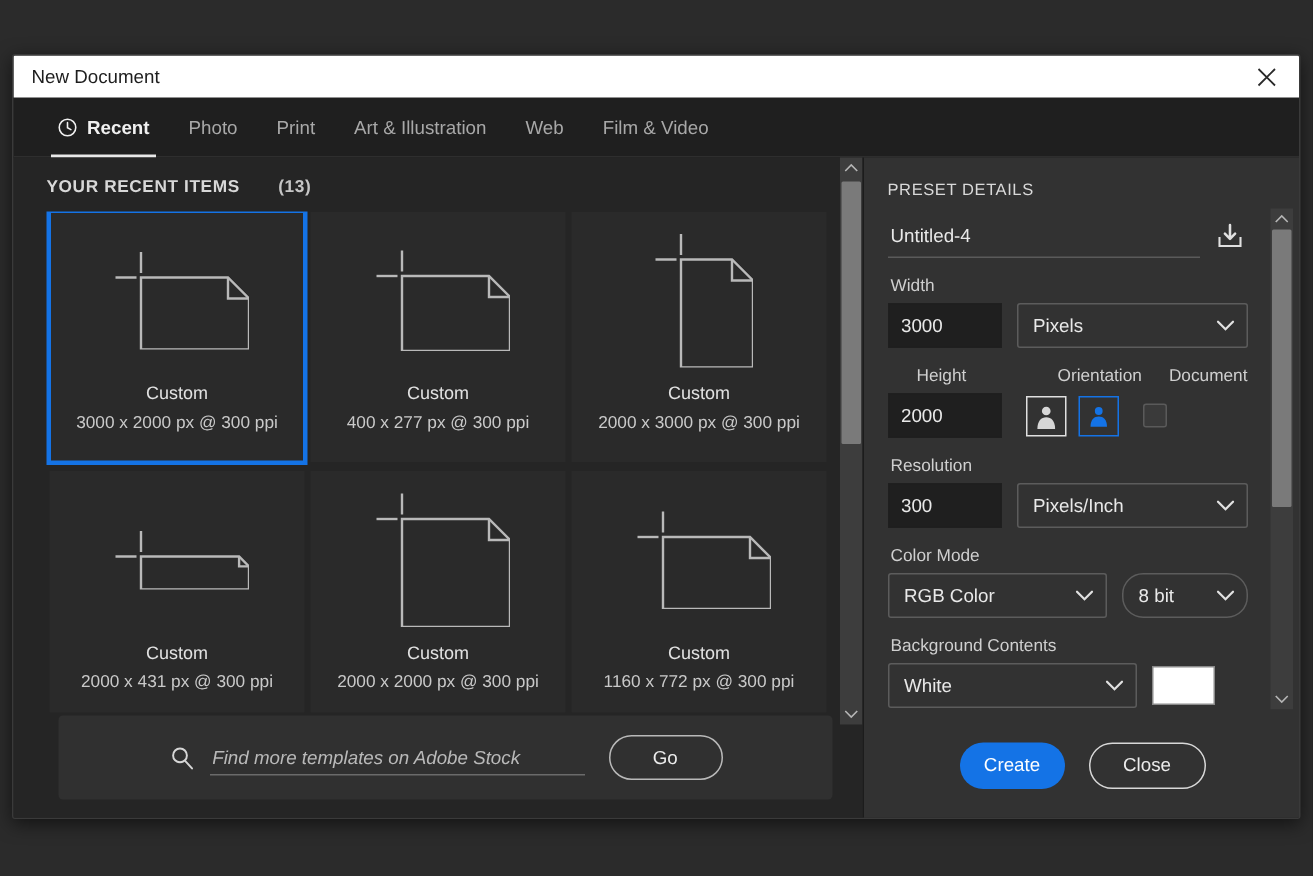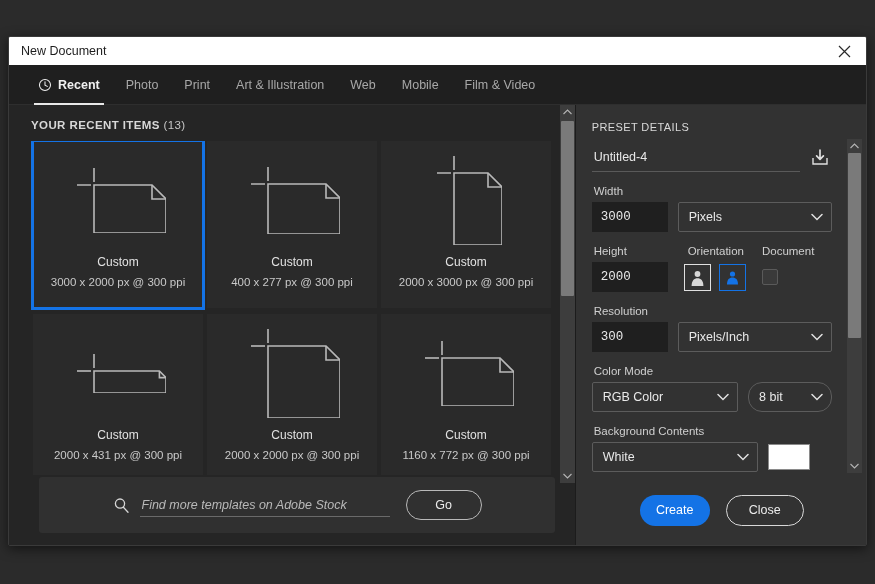--- a/index.html
+++ b/index.html
@@ -83,21 +83,21 @@
     width: 567px;
     background: #252525;
   }
   #recent-header {
     padding: 14px 0 8px 22px;
     font-size: 11.5px;
     letter-spacing: .4px;
     color: #d8d8d8;
     font-weight: bold;
   }
-  #recent-header .count { font-weight: normal; color: #c6c6c6; }
+  #recent-header .count { font-weight: bold; color: #c6c6c6; margin-left: 22px; }
 
   #items-viewport {
     position: absolute;
     left: 0; top: 36px;
     width: 545px;
     height: 334px;
     overflow: hidden;
   }
   #items-grid {
     display: grid;
@@ -227,21 +227,21 @@
     margin: 13px 0 5px 2px;
   }
   .field-row { display: flex; gap: 10px; align-items: center; }
 
   .num-input {
     width: 76px; height: 30px;
     background: #1f1f1f;
     border: 1px solid #1f1f1f;
     color: #e9e9e9;
     font-size: 12.5px;
-    font-family: Liberation Mono, monospace;
+    font-family: Liberation Sans, sans-serif;
     padding: 0 8px;
     outline: none;
   }
   .select-box {
     position: relative;
     height: 30px;
     background: transparent;
     border: 1px solid #5c5c5c;
     border-radius: 2px;
     color: #e9e9e9;
@@ -367,23 +367,20 @@
       <span>Photo</span>
     </div>
     <div class="tab">
       <span>Print</span>
     </div>
     <div class="tab">
       <span>Art &amp; Illustration</span>
     </div>
     <div class="tab">
       <span>Web</span>
-    </div>
-    <div class="tab">
-      <span>Mobile</span>
     </div>
     <div class="tab">
       <span>Film &amp; Video</span>
     </div>
   </div>
 
   <div id="dialog-body">
 
     <div id="left-pane">
 
@@ -514,21 +511,21 @@
         <div class="field-row">
           <input class="num-input" type="text" value="3000" style="">
           <div class="select-box w-unit">
             <span>Pixels</span>
             <svg class="chev" width="12" height="8" viewBox="0 0 12 8">
               <path d="M1 1.5 L6 6.5 L11 1.5" fill="none" stroke="#e0e0e0" stroke-width="1.5" stroke-linecap="round"></path>
             </svg>
           </div>
         </div>
 
-        <div class="field-row" style="gap:16px;">
+        <div class="field-row" style="gap:16px;justify-content:flex-end;">
           <div class="field-label" style="width:76px;">Height</div>
           <div class="field-label">Orientation</div>
           <div class="field-label">Document</div>
         </div>
         <div class="field-row" style="gap:16px;">
           <input class="num-input" type="text" value="2000" style="">
           <div id="orientation-row">
             <div class="orient-btn">
               <svg width="17" height="19" viewBox="0 0 17 19">
                 <circle cx="8.5" cy="6" r="2.9" fill="#d6d6d6"></circle>

